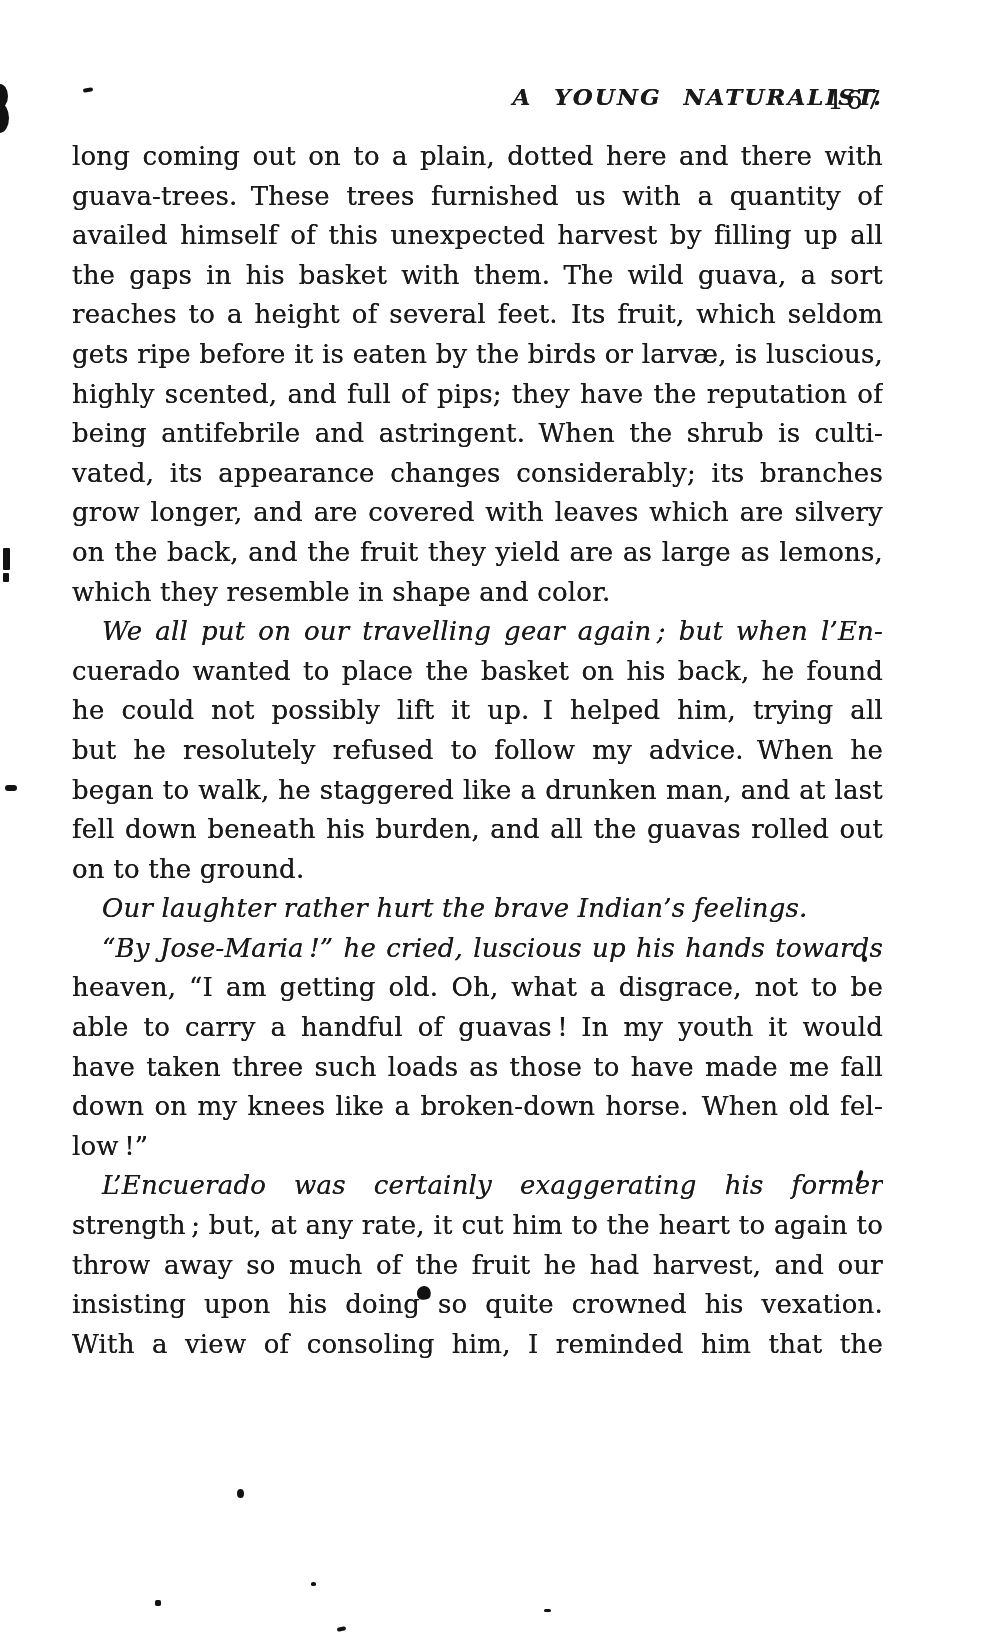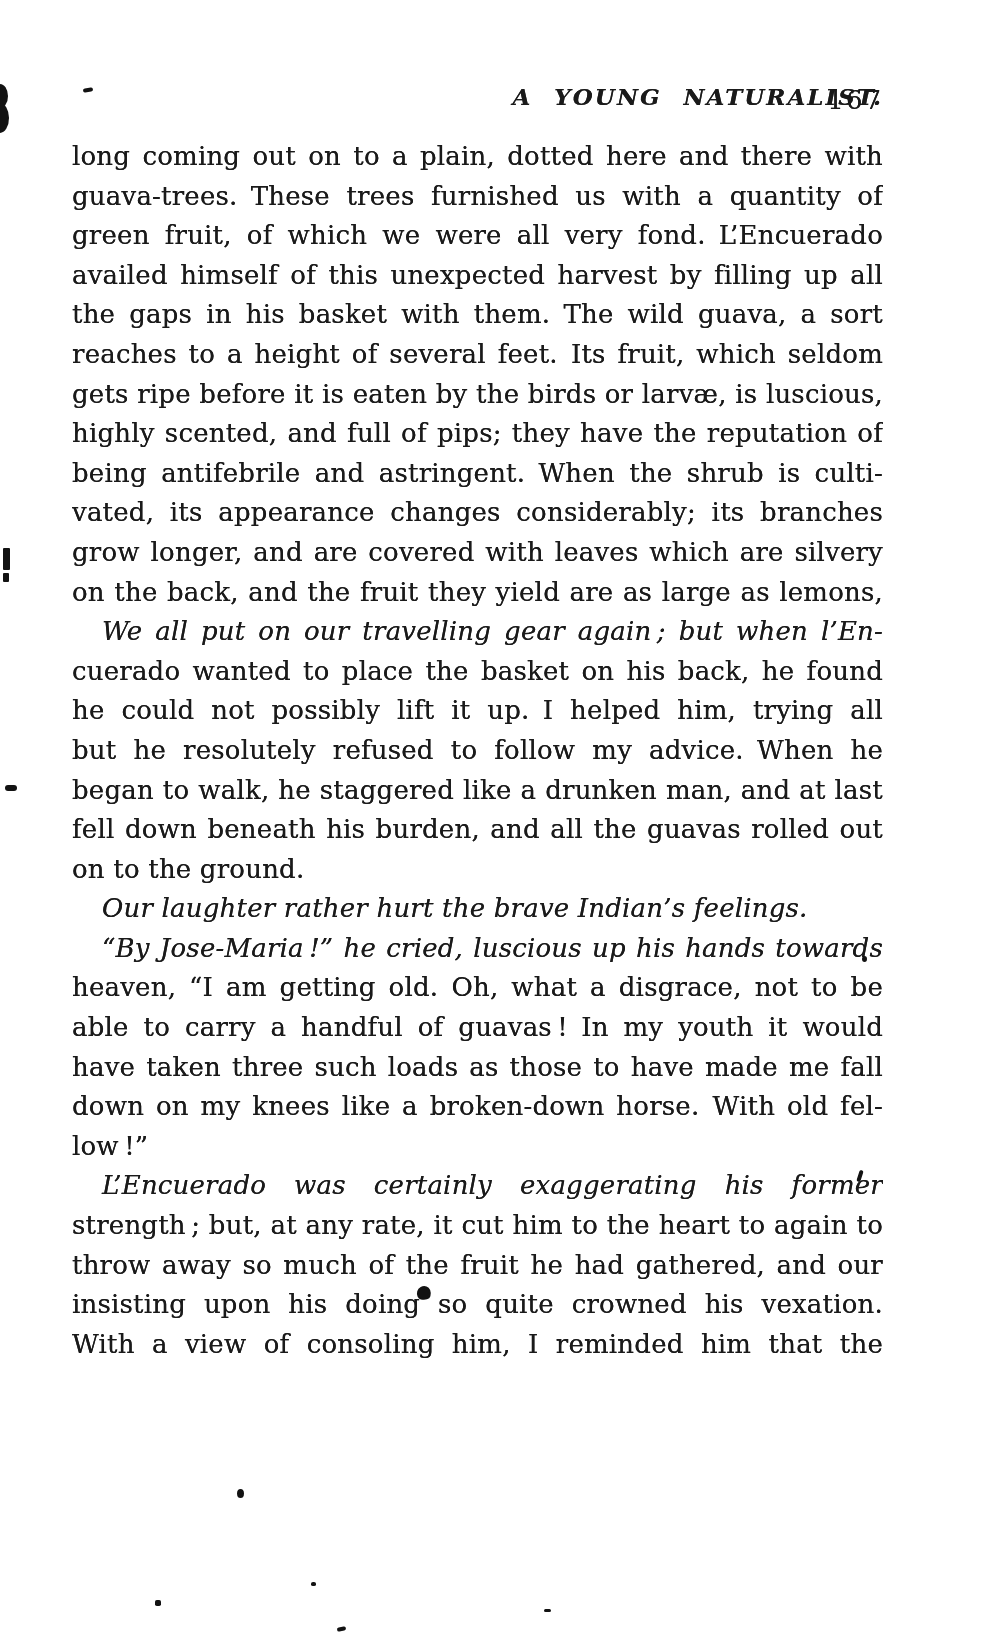--- a/index.html
+++ b/index.html
@@ -88,47 +88,47 @@
 <body>
 
 <div class="page">
 
   <div class="running-head">A YOUNG NATURALIST.</div>
   <div class="page-number">167</div>
 
   <div class="body-text">
     <div class="ln">long coming out on to a plain, dotted here and there with</div>
     <div class="ln">guava-trees. These trees furnished us with a quantity of</div>
-    <div class="ln">green fruit, of which we were all very fond. L’Encuerado</div>
     <div class="ln">availed himself of this unexpected harvest by filling up all</div>
     <div class="ln">the gaps in his basket with them. The wild guava, a sort</div>
     <div class="ln">reaches to a height of several feet. Its fruit, which seldom</div>
     <div class="ln">gets ripe before it is eaten by the birds or larvæ, is luscious,</div>
     <div class="ln">highly scented, and full of pips; they have the reputation of</div>
     <div class="ln">being antifebrile and astringent. When the shrub is culti-</div>
     <div class="ln">vated, its appearance changes considerably; its branches</div>
     <div class="ln">grow longer, and are covered with leaves which are silvery</div>
     <div class="ln">on the back, and the fruit they yield are as large as lemons,</div>
+    <div class="ln pend">which they resemble in shape and color.</div>
     <div class="ln indent">We all put on our travelling gear again ; but when l’En-</div>
     <div class="ln">cuerado wanted to place the basket on his back, he found</div>
     <div class="ln">he could not possibly lift it up. I helped him, trying all</div>
     <div class="ln">but he resolutely refused to follow my advice. When he</div>
     <div class="ln">began to walk, he staggered like a drunken man, and at last</div>
     <div class="ln">fell down beneath his burden, and all the guavas rolled out</div>
     <div class="ln pend">on to the ground.</div>
     <div class="ln indent pend">Our laughter rather hurt the brave Indian’s feelings.</div>
     <div class="ln indent">“By Jose-Maria !” he cried, luscious up his hands towards</div>
     <div class="ln">heaven, “I am getting old. Oh, what a disgrace, not to be</div>
     <div class="ln">able to carry a handful of guavas ! In my youth it would</div>
     <div class="ln">have taken three such loads as those to have made me fall</div>
-    <div class="ln">down on my knees like a broken-down horse. With old fel-</div>
+    <div class="ln">down on my knees like a broken-down horse. When old fel-</div>
     <div class="ln pend">low !”</div>
     <div class="ln indent">L’Encuerado was certainly exaggerating his former</div>
     <div class="ln">strength ; but, at any rate, it cut him to the heart to again to</div>
-    <div class="ln">throw away so much of the fruit he had gathered, and our</div>
+    <div class="ln">throw away so much of the fruit he had harvest, and our</div>
     <div class="ln">insisting upon his doing so quite crowned his vexation.</div>
     <div class="ln">With a view of consoling him, I reminded him that the</div>
   </div>
 
   <div class="mark" id="blob-edge-a"></div>
   <div class="mark" id="blob-edge-b"></div>
   <div class="mark" id="dash-top"></div>
   <div class="mark" id="bar-left-1"></div>
   <div class="mark" id="bar-left-2"></div>
   <div class="mark" id="dash-left-mid"></div>

